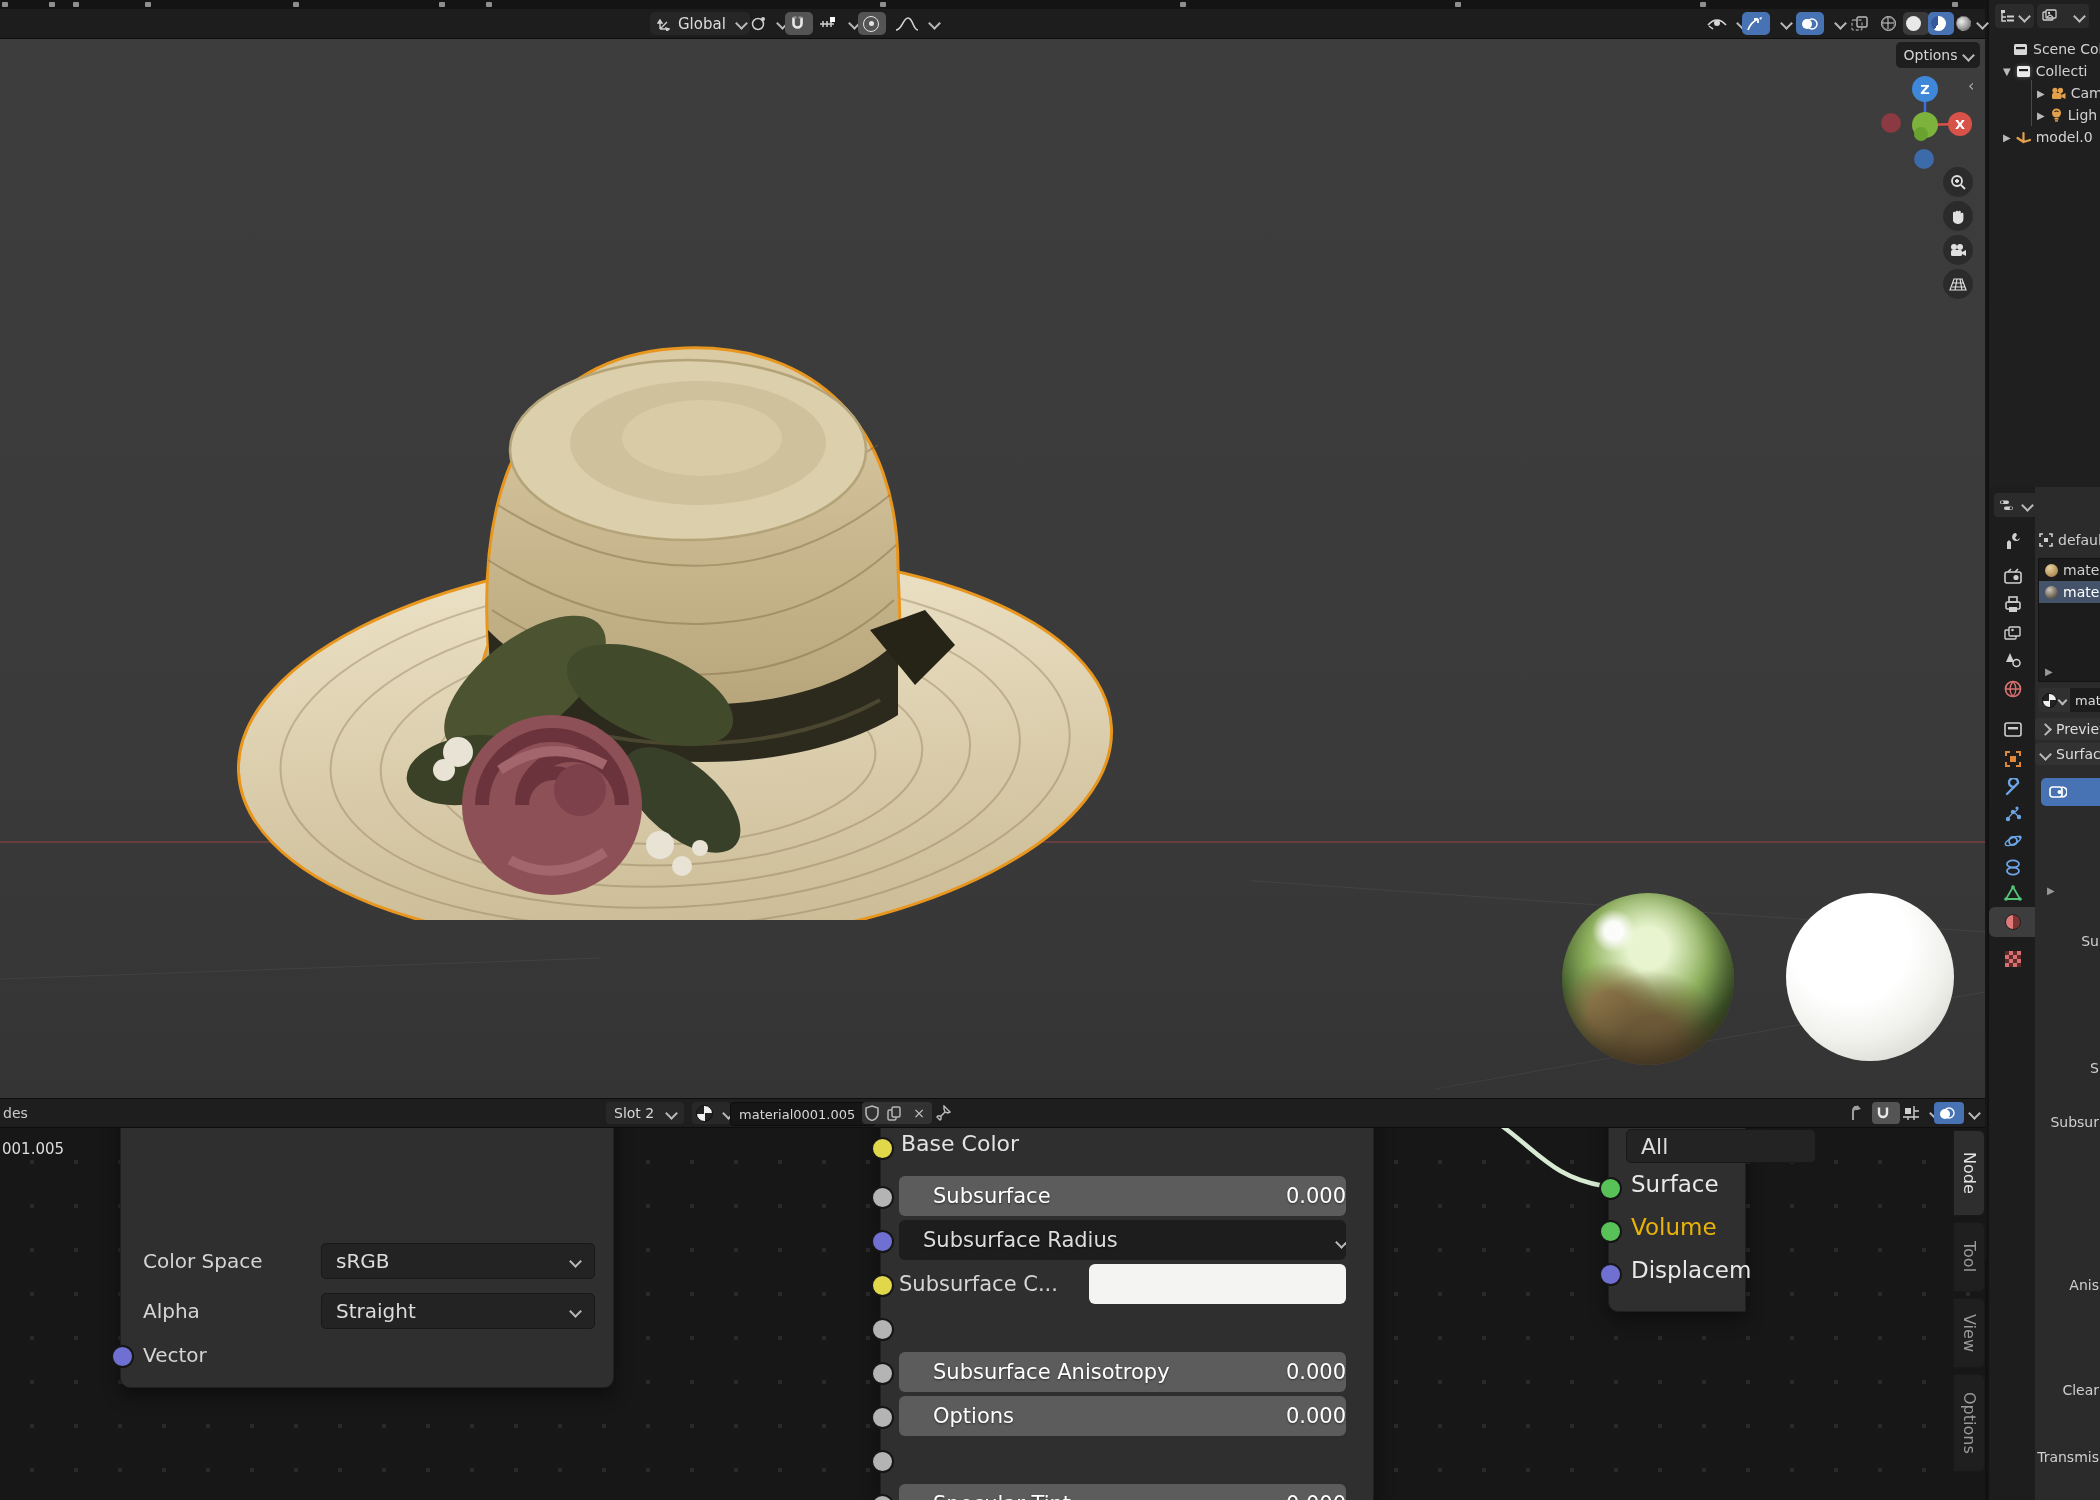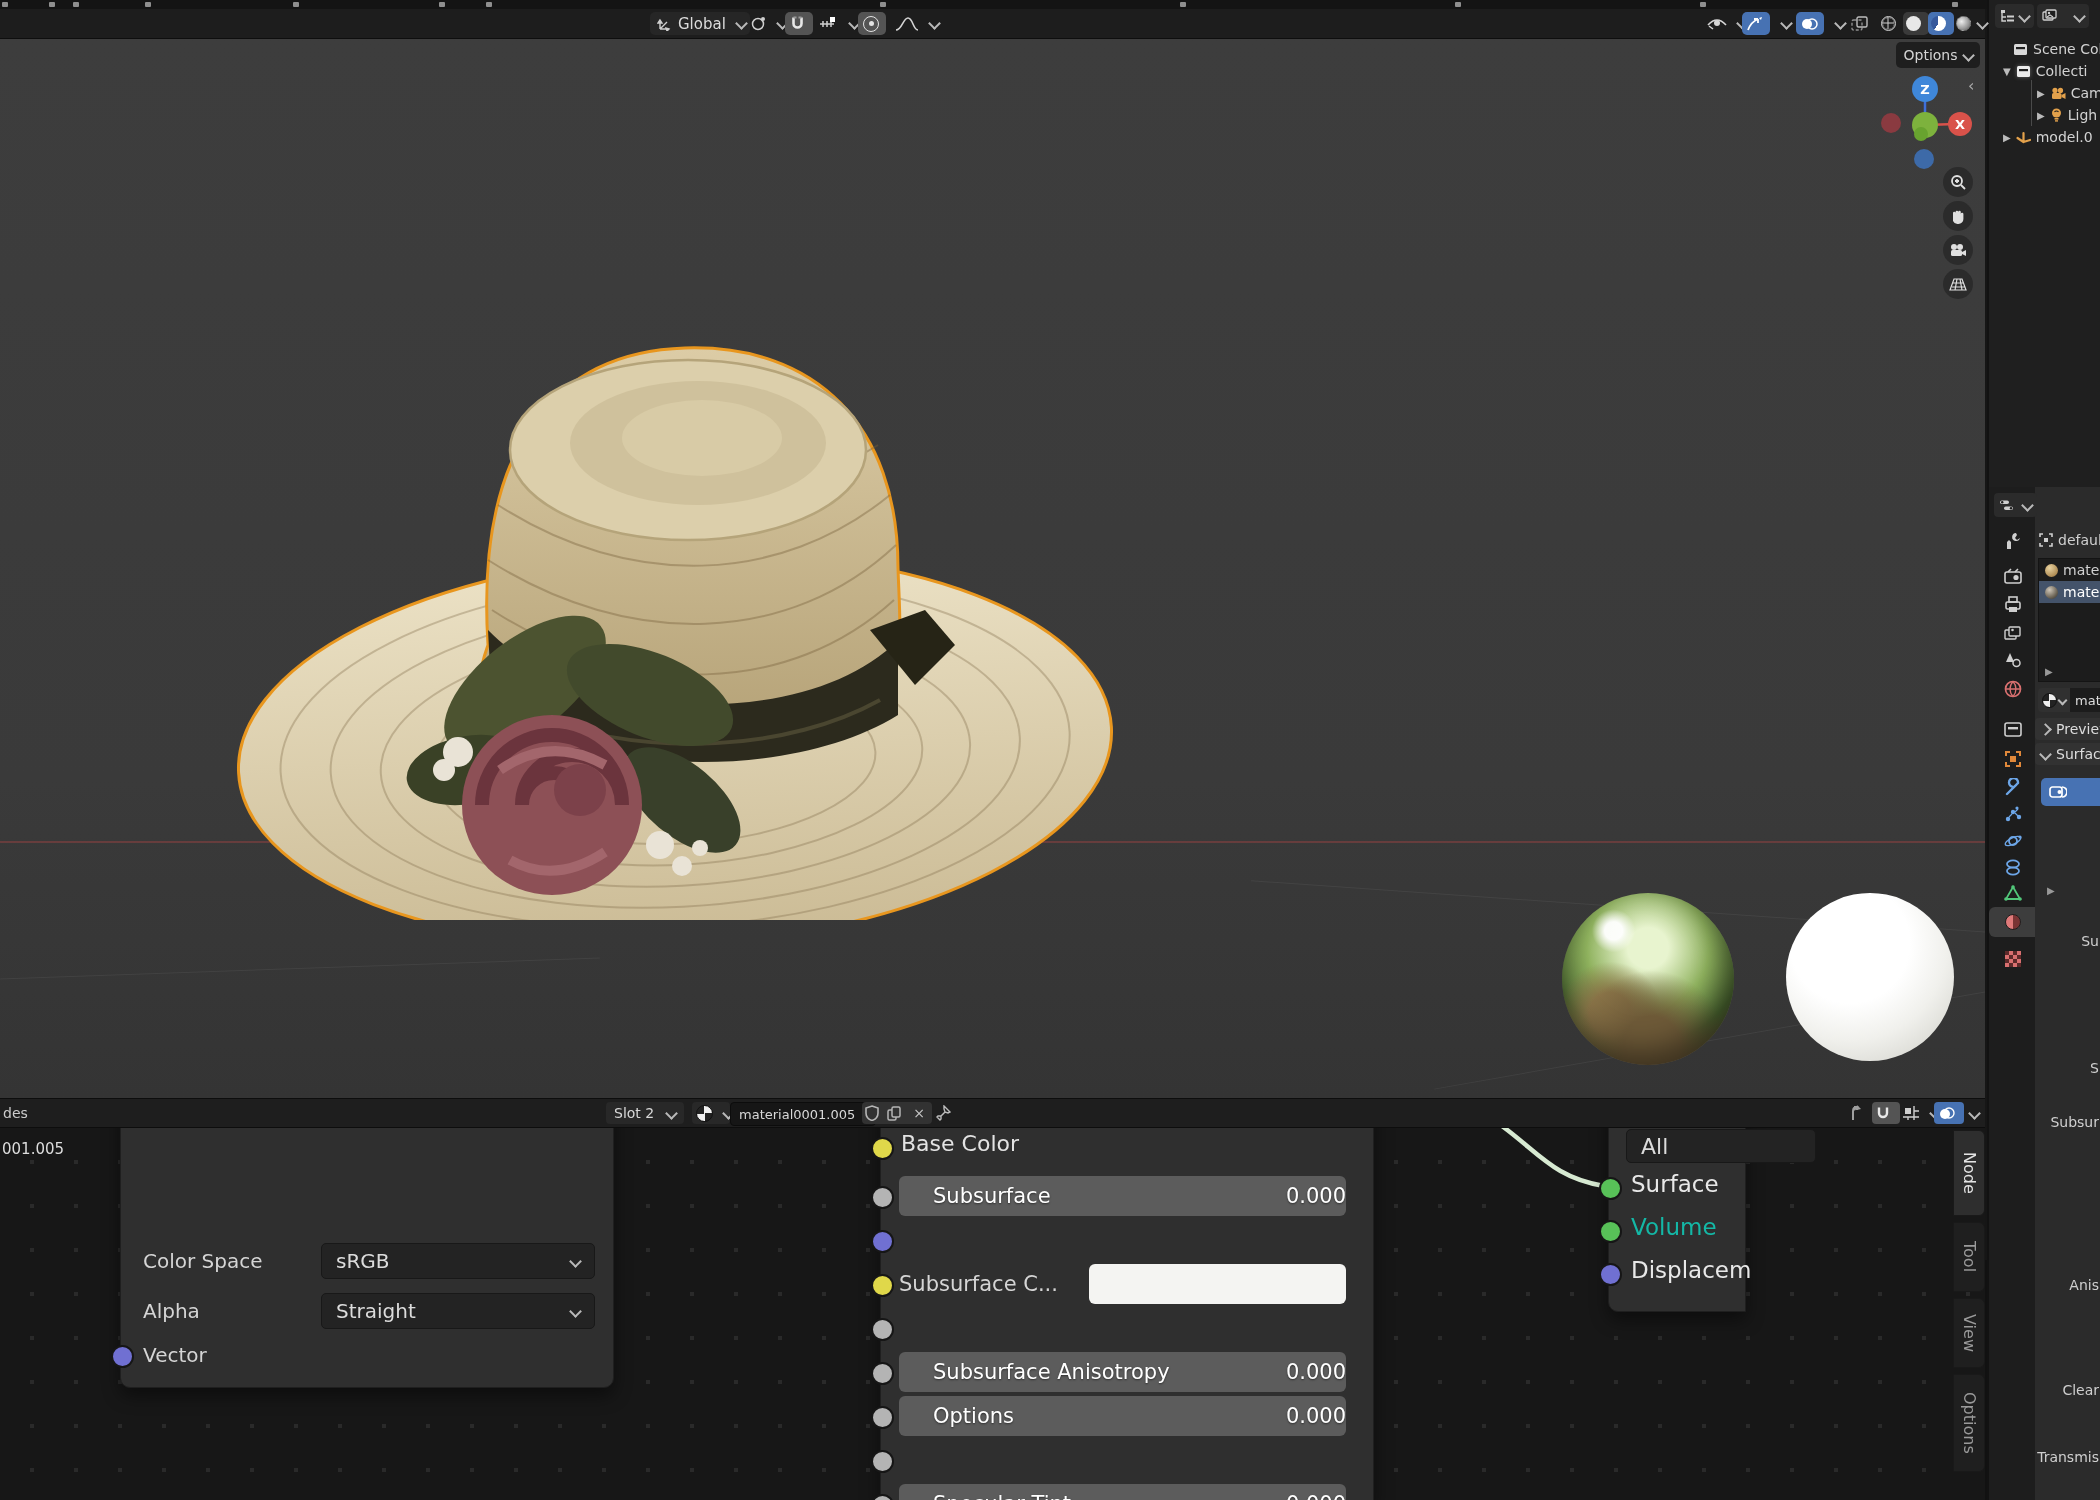--- a/index.html
+++ b/index.html
@@ -403,20 +403,24 @@
       <span class="sock yellow" style="left:-10px;top:38px"></span>
       <span class="nlabel" style="left:20px;top:32px;font-size:22px;color:#e3e3e3">Base Color</span>
 
       <span class="sock gray" style="left:-10px;top:87px"></span>
       <div class="prow" style="top:77px">
         <span class="pl">Subsurface</span>
         <span class="pv">0.000</span>
       </div>
 
       <span class="sock violet" style="left:-10px;top:131px"></span>
+      <div class="prow dark" style="top:121px">
+        <span class="pl" style="margin-left:24px">Subsurface Radius</span>
+        <span class="pv"><span class="chev"></span></span>
+      </div>
 
       <span class="sock yellow" style="left:-10px;top:175px"></span>
       <span class="nlabel" style="left:18px;top:173px;font-size:21px">Subsurface C...</span>
       <div style="position:absolute;left:208px;top:165px;width:257px;height:40px;background:#f4f4f2;border-radius:6px"></div>
 
       <span class="sock gray" style="left:-10px;top:219px"></span>
 
       <span class="sock gray" style="left:-10px;top:263px"></span>
       <div class="prow" style="top:253px">
         <span class="pl">Subsurface Anisotropy</span>
@@ -443,21 +447,21 @@
       <path d="M62 0 C 100 28, 115 52, 164 60" fill="none" stroke="#d7ead2" stroke-width="4.5"></path>
     </svg>
 
     <div class="node" style="left:1608px;top:-28px;width:136px;height:212px;border-radius:0 0 0 10px">
       <div class="nwidget" style="left:17px;top:30px;width:160px;height:32px">
         <span style="font-size:22px">All</span>
       </div>
       <span class="sock green" style="left:-10px;top:78px"></span>
       <span class="nlabel" style="left:22px;top:72px;font-size:23px;color:#e8e8e8">Surface</span>
       <span class="sock green" style="left:-10px;top:121px"></span>
-      <span class="nlabel" style="left:22px;top:115px;font-size:23px;color:#14b8a6">Volume</span>
+      <span class="nlabel" style="left:22px;top:115px;font-size:23px;color:#eab308">Volume</span>
       <span class="sock violet" style="left:-10px;top:164px"></span>
       <span class="nlabel" style="left:22px;top:158px;font-size:23px;color:#e8e8e8;white-space:nowrap">Displacem</span>
     </div>
 
     <div class="vtab active" style="top:4px;height:84px">
         <span>Node</span>
       </div>
     <div class="vtab" style="top:96px;height:68px">
         <span>Tool</span>
       </div>

